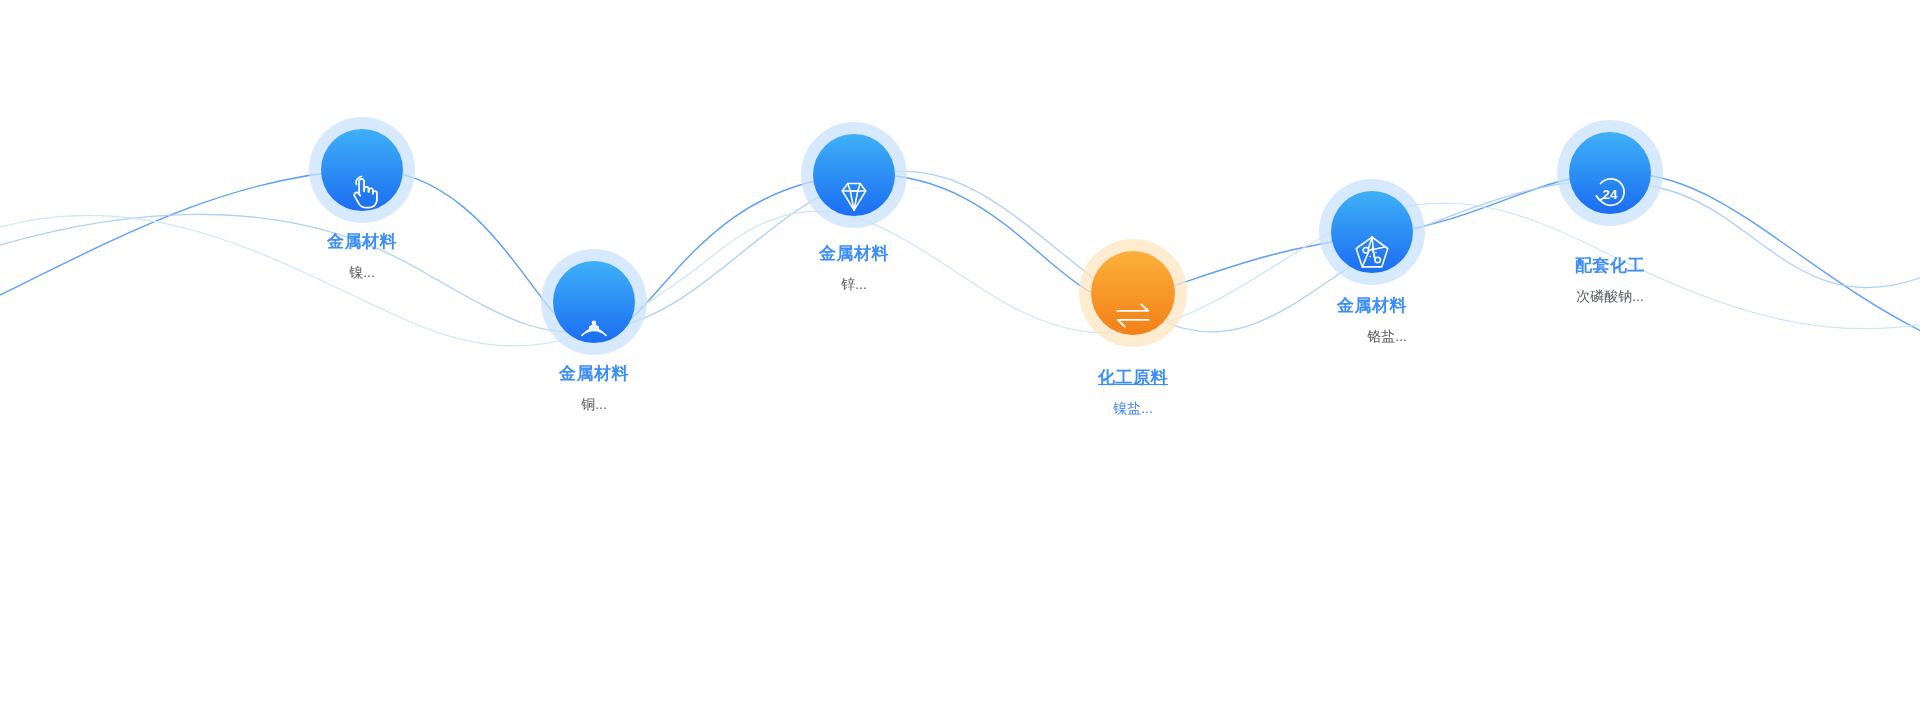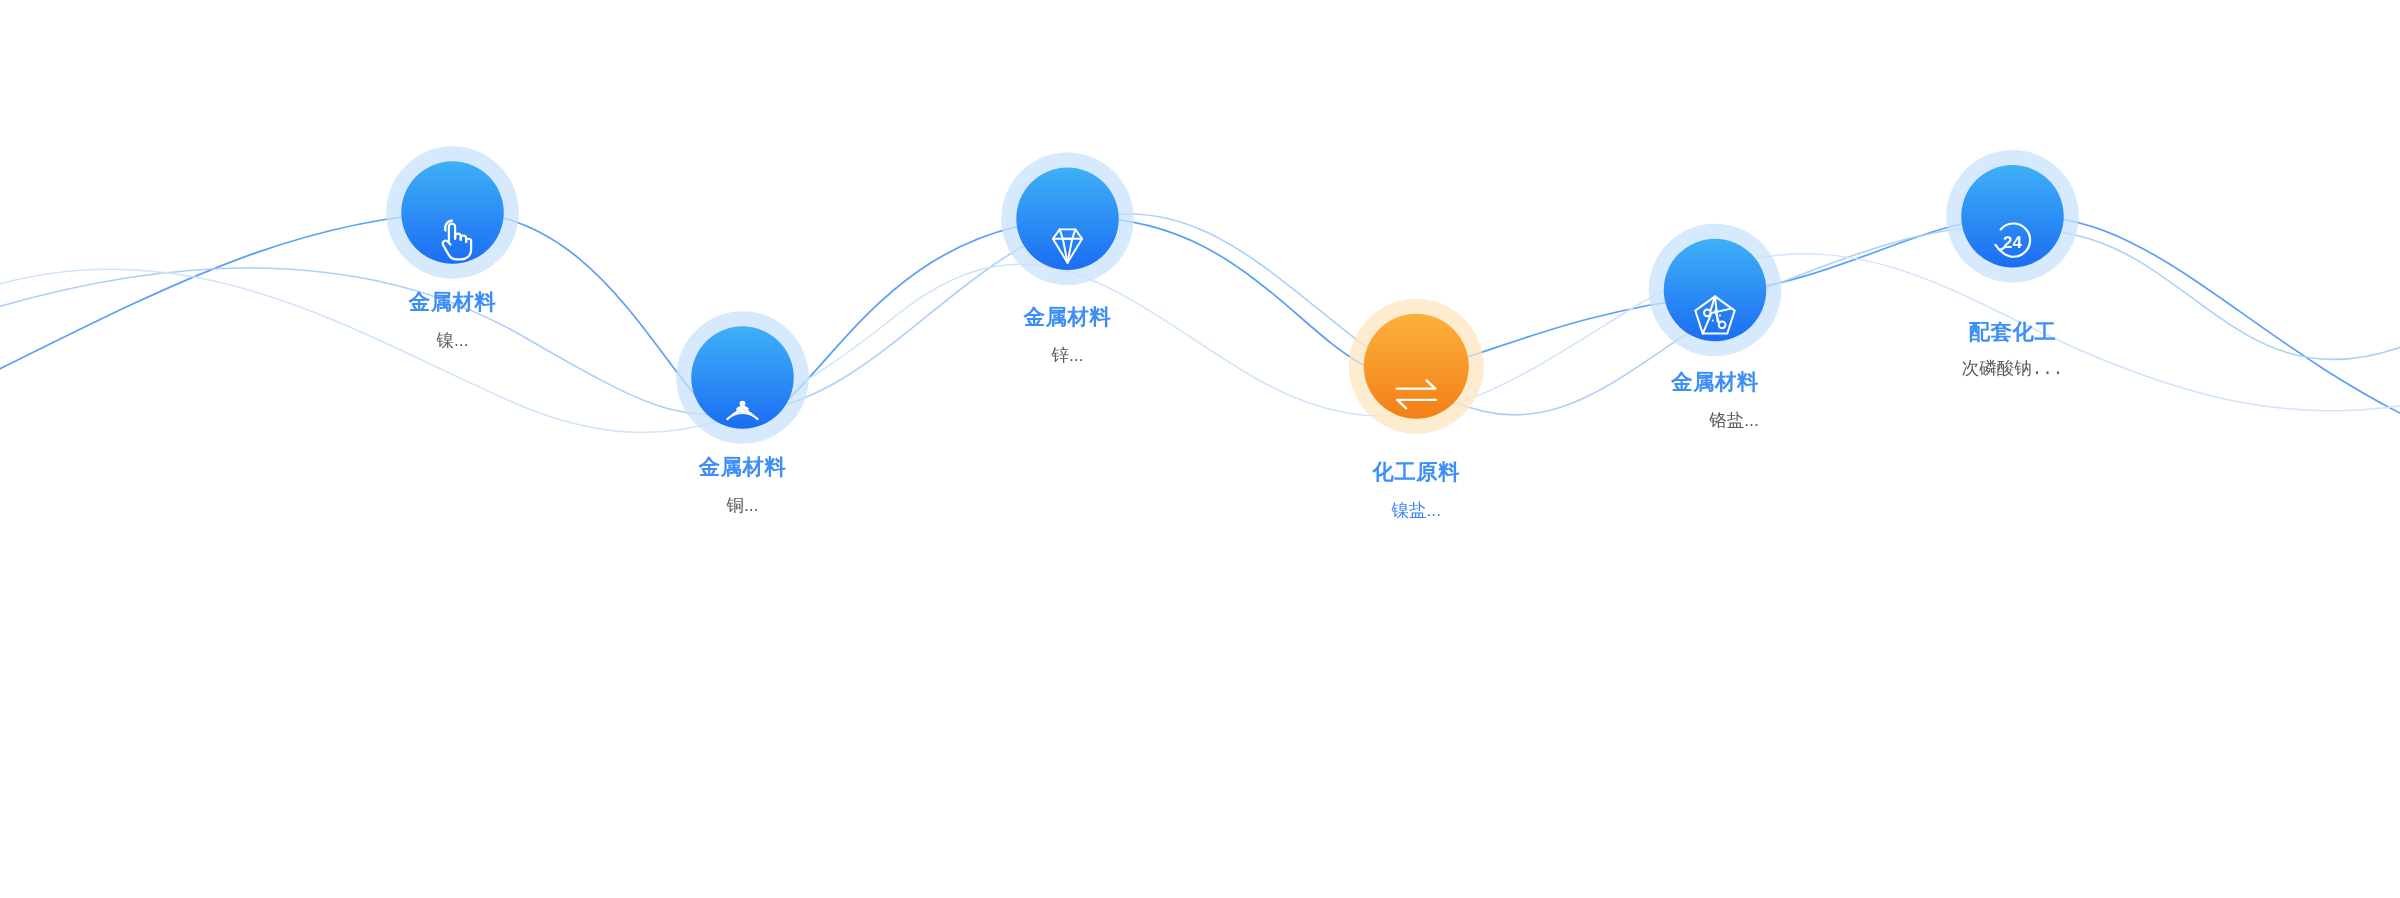--- a/index.html
+++ b/index.html
@@ -138,21 +138,21 @@
           <span>
     <svg width="46" height="40" viewBox="0 0 56 48" fill="none" stroke="#ffffff" stroke-width="2.3" stroke-linecap="round" stroke-linejoin="round">
       <path d="M9 19 H46"></path>
       <path d="M38 11 L46.5 19"></path>
       <path d="M47 30 H10"></path>
       <path d="M18 38 L9.5 30"></path>
     </svg>
           </span>
         </div>
         <div class="labels" style="top: 75px;">
-          <div class="title" style="color: rgb(61, 142, 247);">化工原料</div>
+          <div class="title" style="color: rgb(61, 142, 247); text-decoration: underline;">化工原料</div>
           <div class="subtitle" style="color: #3b82f6;">镍盐...</div>
         </div>
       </div>
       <div class="node" style="left: 1372px; top: 232px;">
         <div class="halo" style="width: 106px; height: 106px; background: rgb(201, 226, 251); opacity: 0.75;"></div>
         <div class="disc" style="width: 82px; height: 82px; background: linear-gradient(rgb(63, 176, 247) 0%, rgb(27, 109, 242) 100%);">
           <span>
     <svg width="42" height="42" viewBox="0 0 48 48" fill="none" stroke="#ffffff" stroke-width="1.8" stroke-linejoin="round" stroke-linecap="round">
       <path d="M24 7 L42 20 L35.2 41 H12.8 L6 20 Z"></path>
       <circle cx="17" cy="22" r="3.1"></circle>
@@ -180,18 +180,18 @@
           <span>
     <svg width="42" height="42" viewBox="0 0 48 48" fill="none" stroke="#ffffff" stroke-width="2" stroke-linecap="round" stroke-linejoin="round">
       <path d="M13.2 13.2 A15.2 15.2 0 1 1 12.3 31.5"></path>
       <path d="M8.4 27.3 L12.3 32.4 L17.6 29"></path>
       <text x="24" y="30.3" font-size="15.5" font-family="Liberation Sans, sans-serif" font-weight="bold" fill="#ffffff" stroke="none" text-anchor="middle">24</text>
     </svg>
           </span>
         </div>
         <div class="labels" style="top: 67px;">
           <div class="title" style="color: rgb(61, 142, 247); margin-top: 16px;">配套化工</div>
-          <div class="subtitle" style="color: rgb(85, 90, 96); font-family: Liberation Mono, monospace;">次磷酸钠...</div>
+          <div class="subtitle" style="color: rgb(85, 90, 96);">次磷酸钠...</div>
         </div>
       </div>
     </div>
 
 </div>
 
 </body></html>

